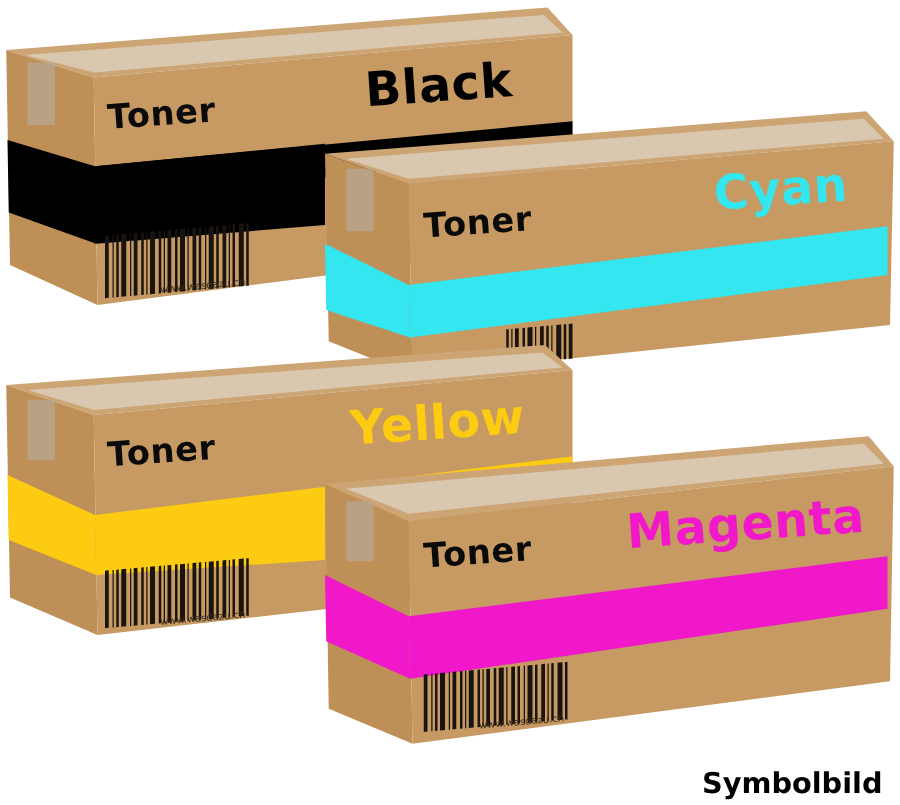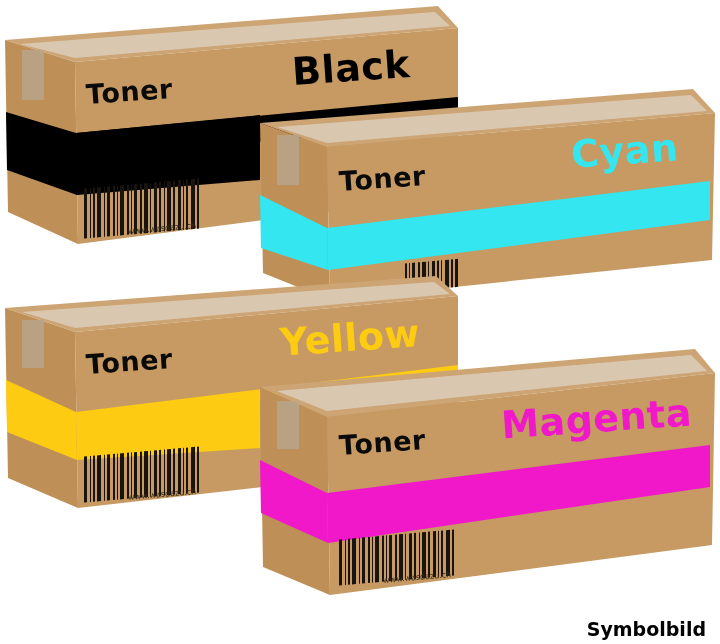--- a/index.html
+++ b/index.html
@@ -17,21 +17,21 @@
     .toner-label { color: #0a0a0a; font-size: 27px; }
     .color-label { font-size: 38px; }
 
     .barcode { position: absolute; display: flex; align-items: flex-end; gap: 0; }
     .barcode span { display: inline-block; background: #1a1410; height: 100%; }
     .url { position: absolute; font-size: 8px; color: #3b2b18; white-space: nowrap;
            font-family: "DejaVu Sans", sans-serif; }
 
     .caption {
       position: absolute; right: 14px; bottom: 4px;
-      font-size: 19px; font-weight: bold; color: #000;
+      font-size: 23px; font-weight: bold; color: #000;
       font-family: "DejaVu Sans", "Liberation Sans", sans-serif;
     }
   </style>
 </head>
 <body>
 
 <div class="box" style="left:0;top:0;width:460px;height:250px;">
   <svg width="460" height="250">
 
     <polygon points="5,40 75,62 458,28 438,6 " fill="#cda575"></polygon>

